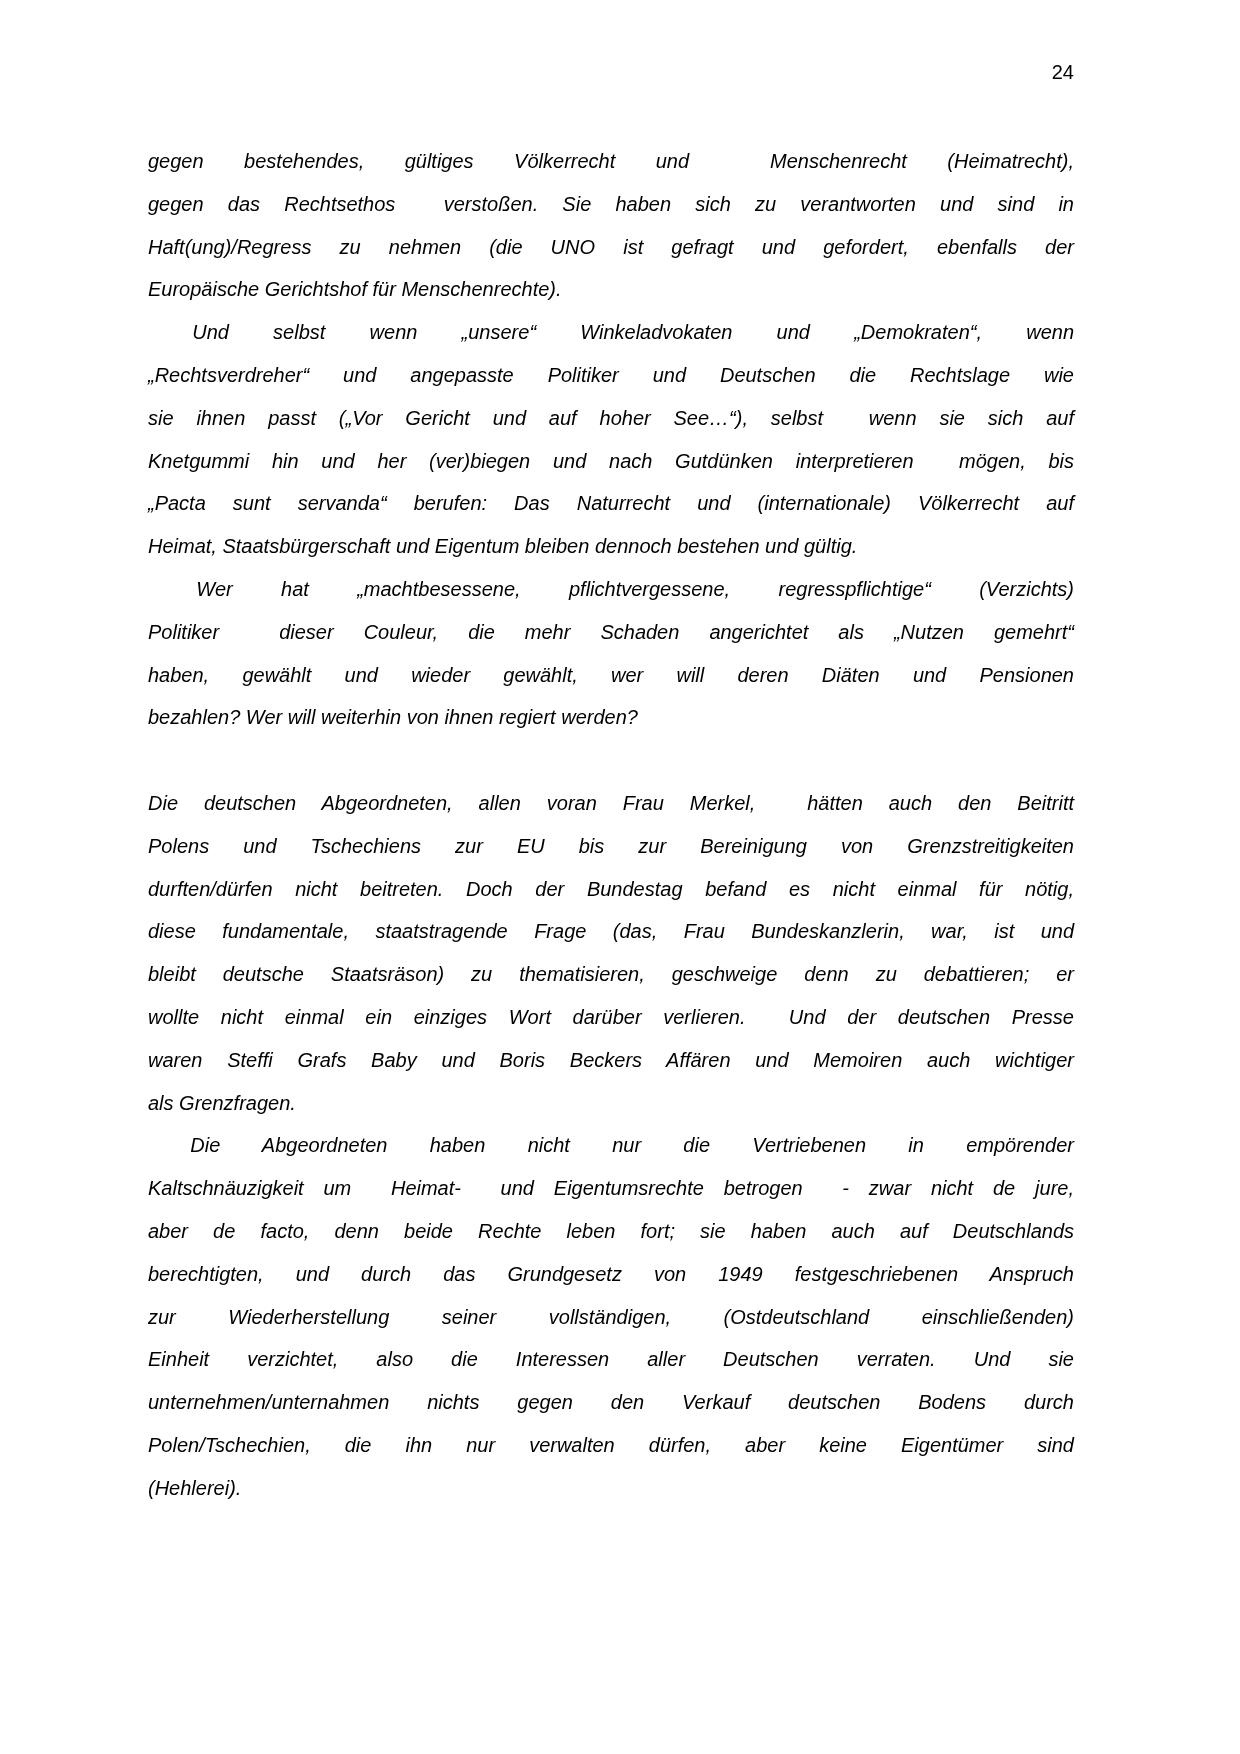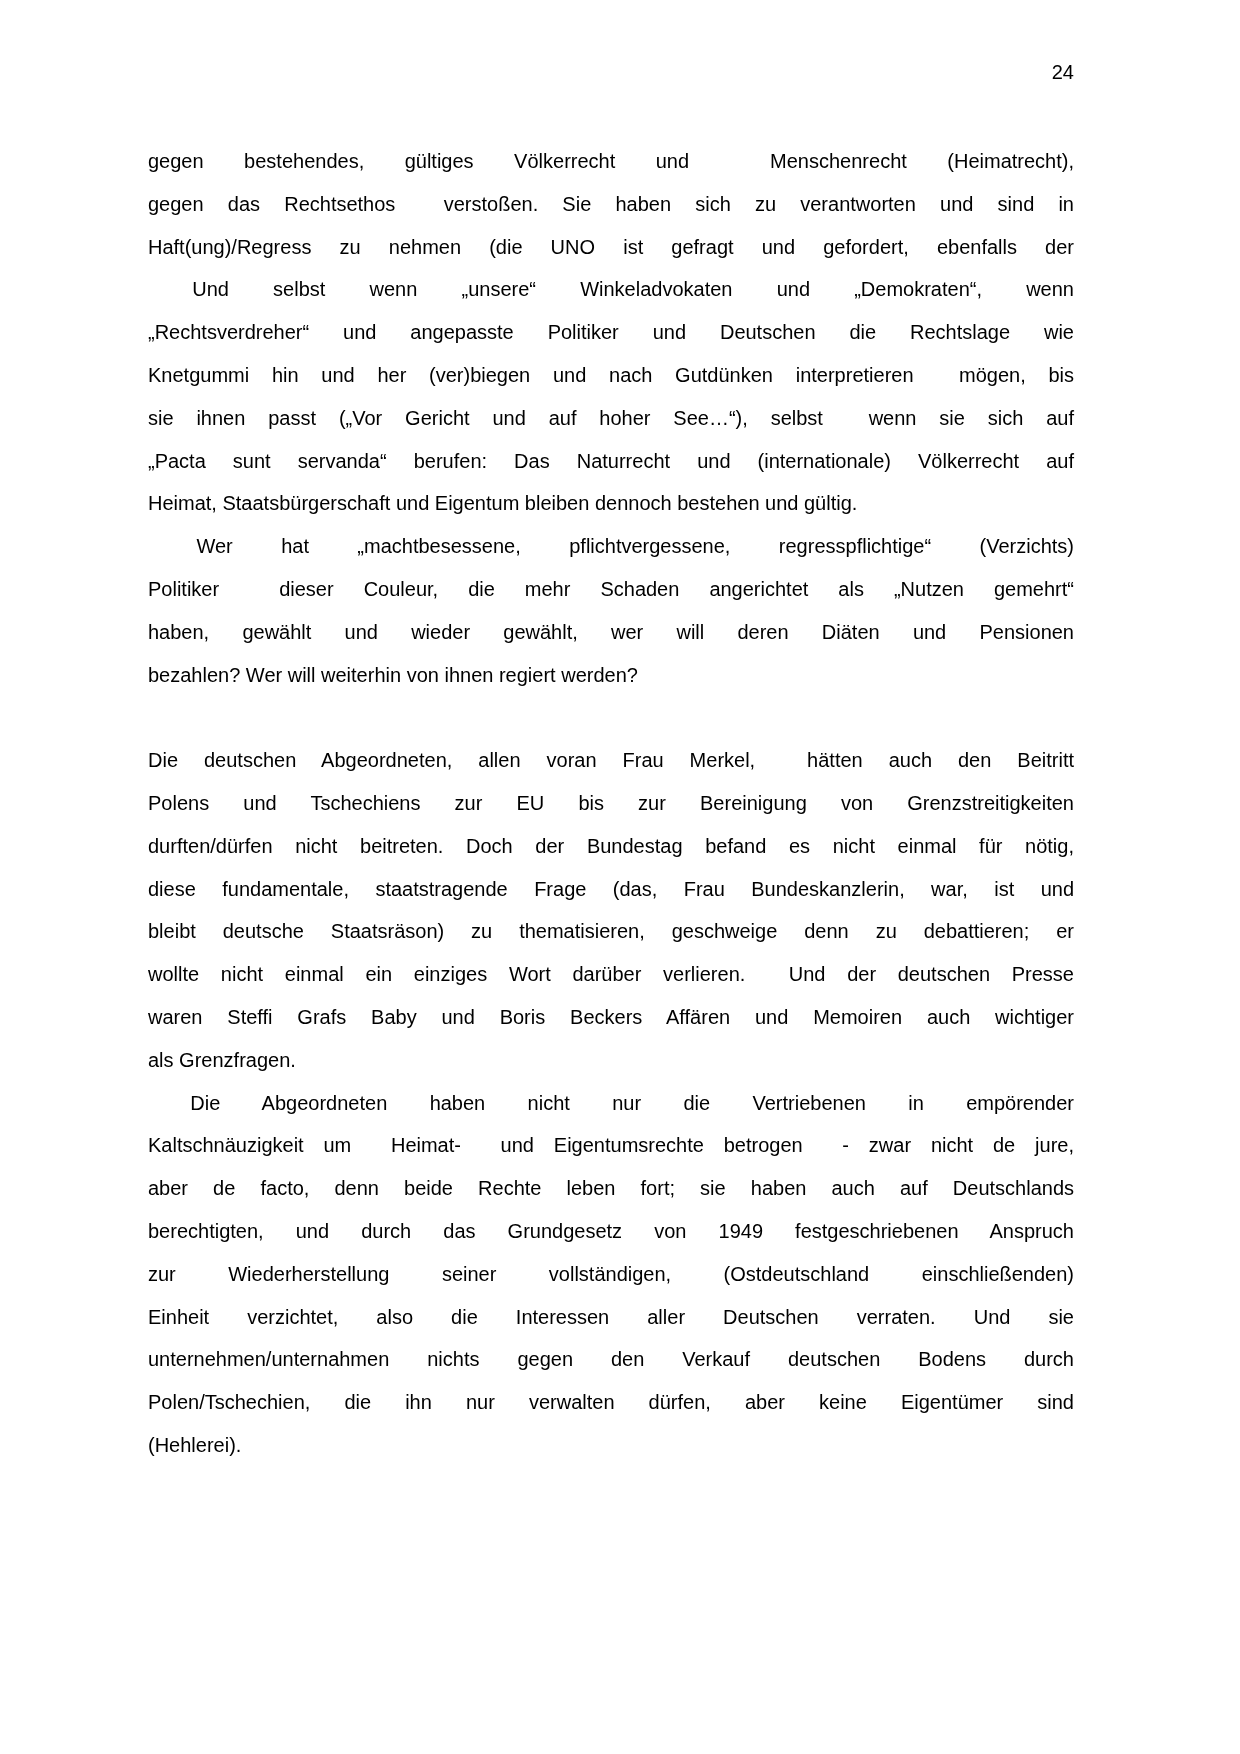--- a/index.html
+++ b/index.html
@@ -27,43 +27,45 @@
     left: 148px;
     top: 140px;
     width: 926px;
     font-size: 20px;
     line-height: 42.8px;
   }
   .paragraph { margin: 0; }
   .line {
     white-space: pre-wrap;
     text-align: left;
+    font-style: italic;
   }
   .line.justified {
     text-align: justify;
     text-align-last: justify;
   }
   .spacer-line { height: 42.8px; }
 </style>
 </head>
 <body>
 
 <div class="page">
   <div class="page-number">24</div>
   <main class="document-body">
       <div class="paragraph">
         <div class="line justified">gegen bestehendes, gültiges Völkerrecht und  Menschenrecht (Heimatrecht),</div>
         <div class="line justified">gegen das Rechtsethos  verstoßen. Sie haben sich zu verantworten und sind in</div>
         <div class="line justified">Haft(ung)/Regress zu nehmen (die UNO ist gefragt und gefordert, ebenfalls der</div>
+        <div class="line">Europäische Gerichtshof für Menschenrechte).</div>
       </div>
       <div class="paragraph">
         <div class="line justified"> Und selbst wenn „unsere“ Winkeladvokaten und „Demokraten“, wenn</div>
         <div class="line justified">„Rechtsverdreher“ und angepasste Politiker und Deutschen die Rechtslage wie</div>
+        <div class="line justified">sie ihnen passt („Vor Gericht und auf hoher See…“), selbst  wenn sie sich auf</div>
         <div class="line justified">Knetgummi hin und her (ver)biegen und nach Gutdünken interpretieren  mögen, bis</div>
-        <div class="line justified">sie ihnen passt („Vor Gericht und auf hoher See…“), selbst  wenn sie sich auf</div>
         <div class="line justified">„Pacta sunt servanda“ berufen: Das Naturrecht und (internationale) Völkerrecht auf</div>
         <div class="line">Heimat, Staatsbürgerschaft und Eigentum bleiben dennoch bestehen und gültig.</div>
       </div>
       <div class="paragraph">
         <div class="line justified"> Wer hat „machtbesessene, pflichtvergessene, regresspflichtige“ (Verzichts)</div>
         <div class="line justified">Politiker  dieser Couleur, die mehr Schaden angerichtet als „Nutzen gemehrt“</div>
         <div class="line justified">haben, gewählt und wieder gewählt, wer will deren Diäten und Pensionen</div>
         <div class="line">bezahlen? Wer will weiterhin von ihnen regiert werden?</div>
       </div>
       <div class="spacer-line"></div>

